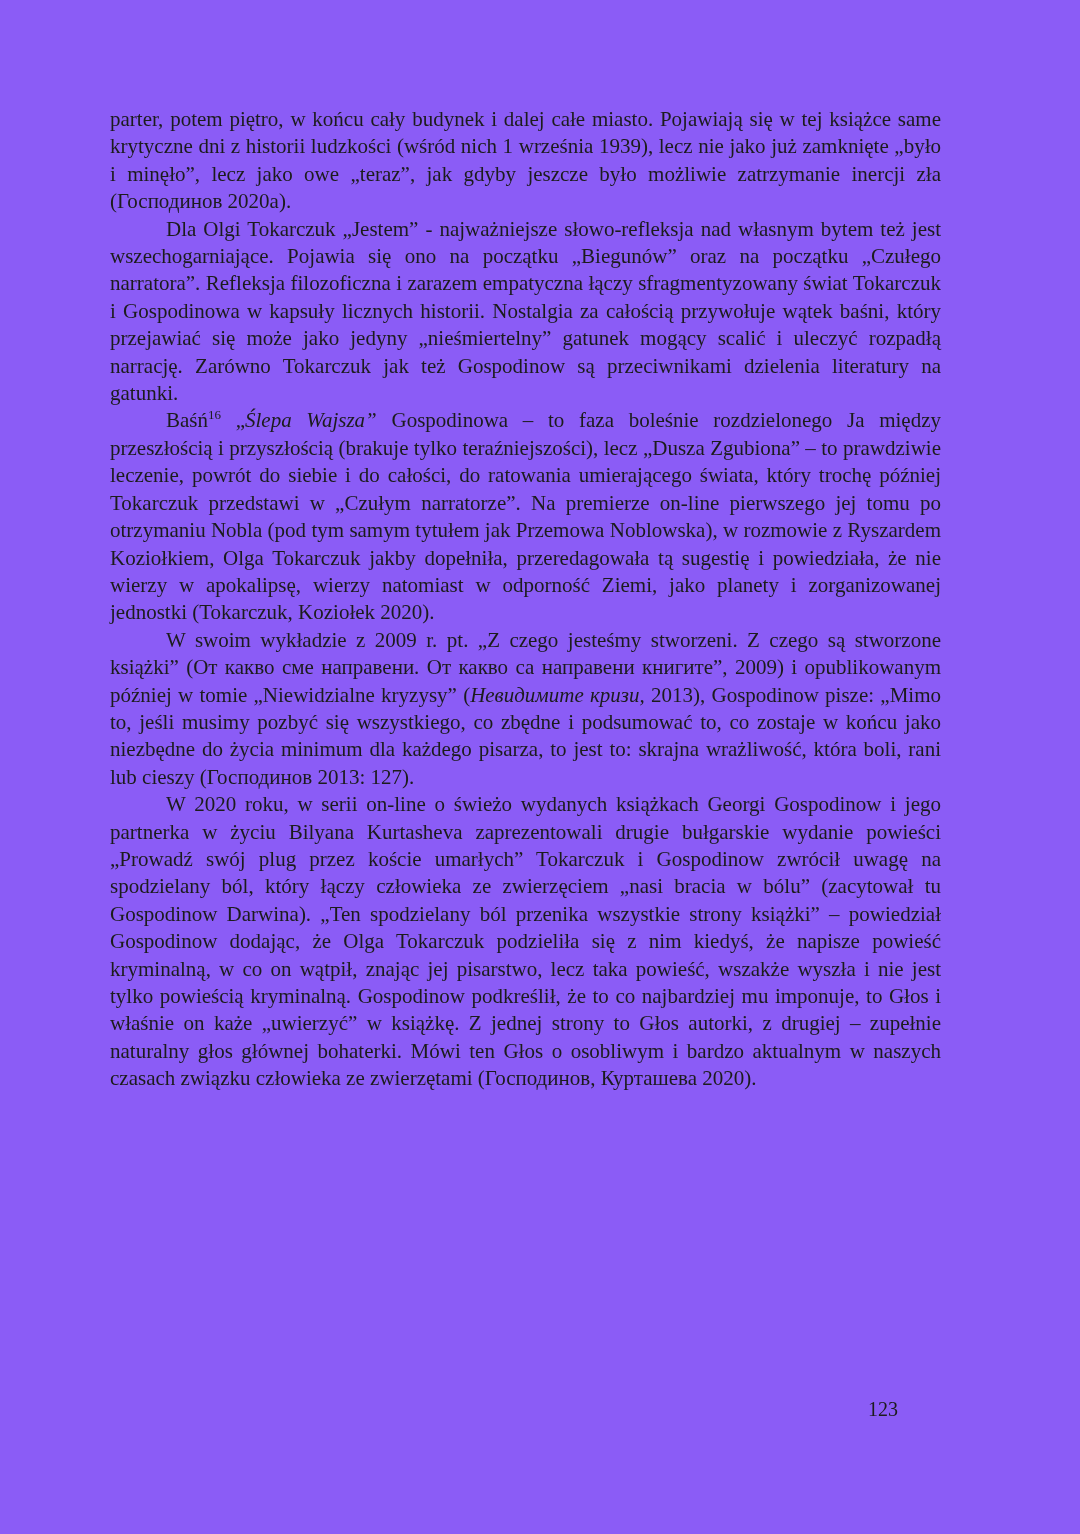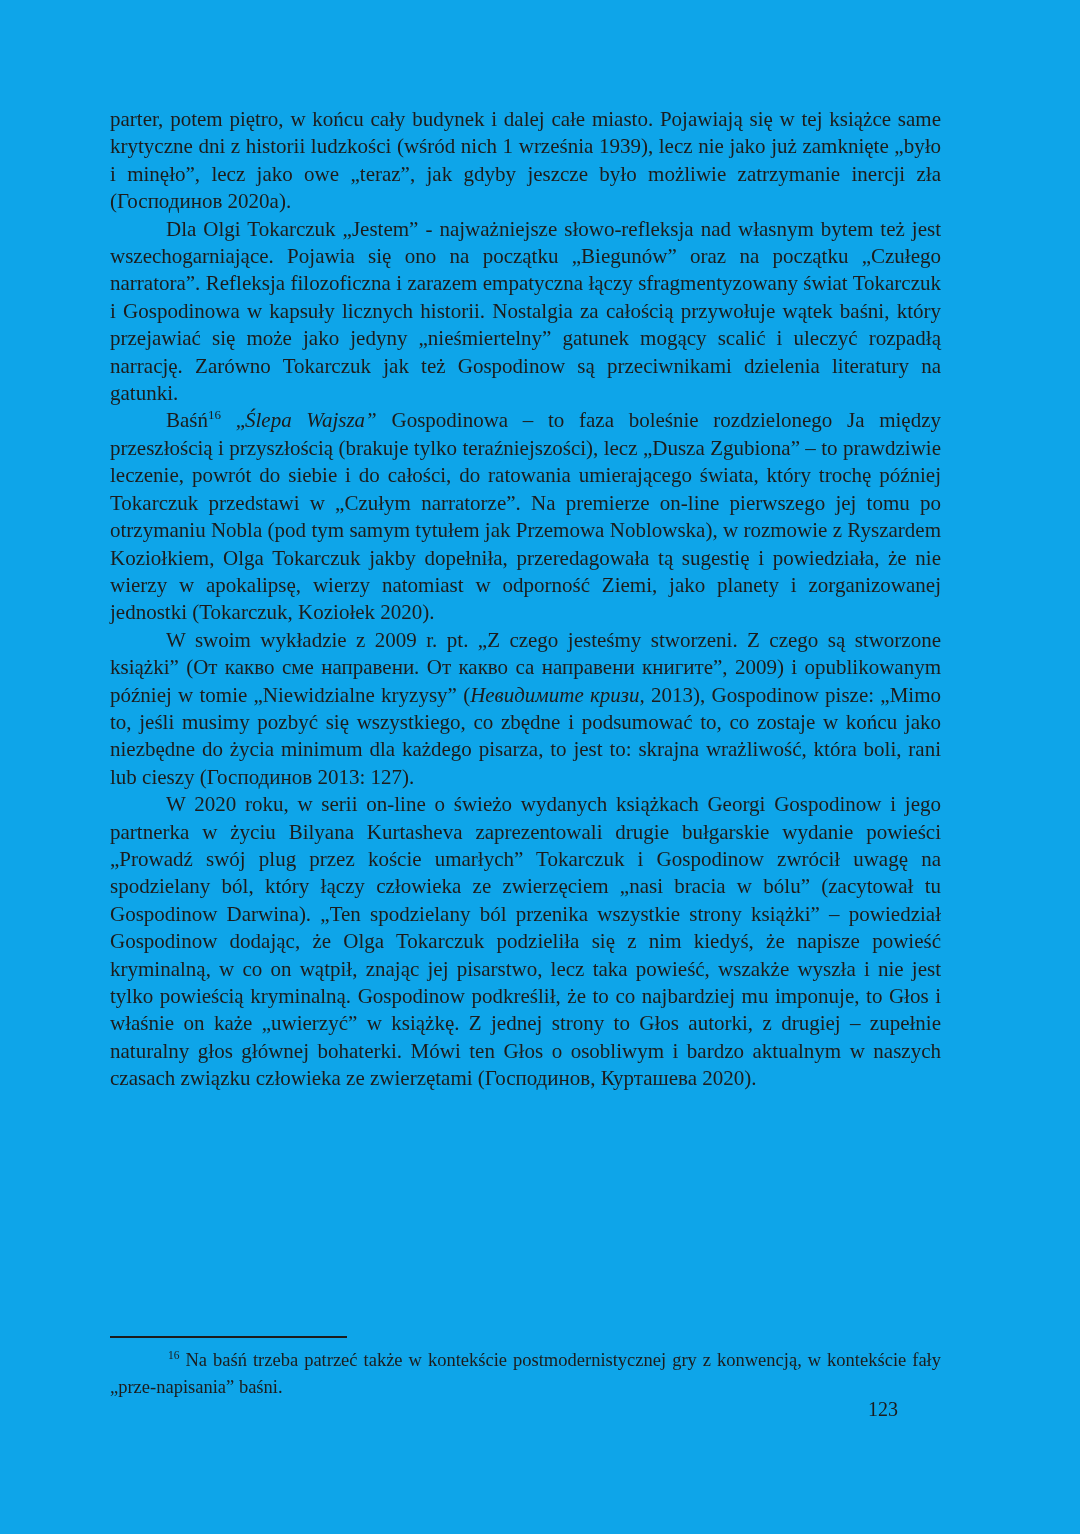--- a/index.html
+++ b/index.html
@@ -5,21 +5,21 @@
 <style>
   html, body {
     margin: 0;
     padding: 0;
     background: #ffffff;
   }
   .page {
     position: relative;
     width: 1080px;
     height: 1534px;
-    background: #0ea5e9;
+    background: #8b5cf6;
     color: #1c1c1c;
     font-family: "Liberation Serif", "DejaVu Serif", serif;
     overflow: hidden;
   }
   .text-column {
     position: absolute;
     left: 110px;
     top: 106px;
     width: 831px;
     font-size: 21px;
@@ -76,19 +76,15 @@
 
 <div class="page">
   <div class="text-column" id="text-column">
       <p class="para noindent"><span>parter, potem piętro, w końcu cały budynek i dalej całe miasto. Pojawiają się w tej książce same krytyczne dni z historii ludzkości (wśród nich 1 września 1939), lecz nie jako już zamknięte „było i minęło”, lecz jako owe „teraz”, jak gdyby jeszcze było możliwie zatrzymanie inercji zła (Господинов 2020a).</span></p>
       <p class="para"><span>Dla Olgi Tokarczuk „Jestem” - najważniejsze słowo-refleksja nad własnym bytem też jest wszechogarniające. Pojawia się ono na początku „Biegunów” oraz na początku „Czułego narratora”. Refleksja filozoficzna i zarazem empatyczna łączy sfragmentyzowany świat Tokarczuk i Gospodinowa w kapsuły licznych historii. Nostalgia za całością przywołuje wątek baśni, który przejawiać się może jako jedyny „nieśmiertelny” gatunek mogący scalić i uleczyć rozpadłą narrację. Zarówno Tokarczuk jak też Gospodinow są przeciwnikami dzielenia literatury na gatunki.</span></p>
       <p class="para"><span>Baśń</span><sup>16</sup><span> „</span><em>Ślepa Wajsza”</em><span> Gospodinowa – to faza boleśnie rozdzielonego Ja między przeszłością i przyszłością (brakuje tylko teraźniejszości), lecz „Dusza Zgubiona” – to prawdziwie leczenie, powrót do siebie i do całości, do ratowania umierającego świata, który trochę później Tokarczuk przedstawi w „Czułym narratorze”. Na premierze on-line pierwszego jej tomu po otrzymaniu Nobla (pod tym samym tytułem jak Przemowa Noblowska), w rozmowie z Ryszardem Koziołkiem, Olga Tokarczuk jakby dopełniła, przeredagowała tą sugestię i powiedziała, że nie wierzy w apokalipsę, wierzy natomiast w odporność Ziemi, jako planety i zorganizowanej jednostki (Tokarczuk, Koziołek 2020).</span></p>
       <p class="para"><span>W swoim wykładzie z 2009 r. pt. „Z czego jesteśmy stworzeni. Z czego są stworzone książki” (От какво сме направени. От какво са направени книгите”, 2009) i opublikowanym później w tomie „Niewidzialne kryzysy” (</span><em>Невидимите кризи,</em><span> 2013), Gospodinow pisze: „Mimo to, jeśli musimy pozbyć się wszystkiego, co zbędne i podsumować to, co zostaje w końcu jako niezbędne do życia minimum dla każdego pisarza, to jest to: skrajna wrażliwość, która boli, rani lub cieszy (Господинов 2013: 127).</span></p>
       <p class="para"><span>W 2020 roku, w serii on-line o świeżo wydanych książkach Georgi Gospodinow i jego partnerka w życiu Bilyana Kurtasheva zaprezentowali drugie bułgarskie wydanie powieści „Prowadź swój plug przez koście umarłych” Tokarczuk i Gospodinow zwrócił uwagę na spodzielany ból, który łączy człowieka ze zwierzęciem „nasi bracia w bólu” (zacytował tu Gospodinow Darwina). „Ten spodzielany ból przenika wszystkie strony książki” – powiedział Gospodinow dodając, że Olga Tokarczuk podzieliła się z nim kiedyś, że napisze powieść kryminalną, w co on wątpił, znając jej pisarstwo, lecz taka powieść, wszakże wyszła i nie jest tylko powieścią kryminalną. Gospodinow podkreślił, że to co najbardziej mu imponuje, to Głos i właśnie on każe „uwierzyć” w książkę. Z jednej strony to Głos autorki, z drugiej – zupełnie naturalny głos głównej bohaterki. Mówi ten Głos o osobliwym i bardzo aktualnym w naszych czasach związku człowieka ze zwierzętami (Господинов, Курташева 2020).</span></p>
     </div>
 
-  <div class="footnote-area">
-    <div class="footnote-rule"></div>
-    <p class="footnote" id="footnote"><sup>16</sup><span> Na baśń trzeba patrzeć także w kontekście postmodernistycznej gry z konwencją, w kontekście fały „prze-napisania” baśni.</span></p>
-  </div>
 
   <div class="page-number">123</div>
 </div>
 
 </body></html>

